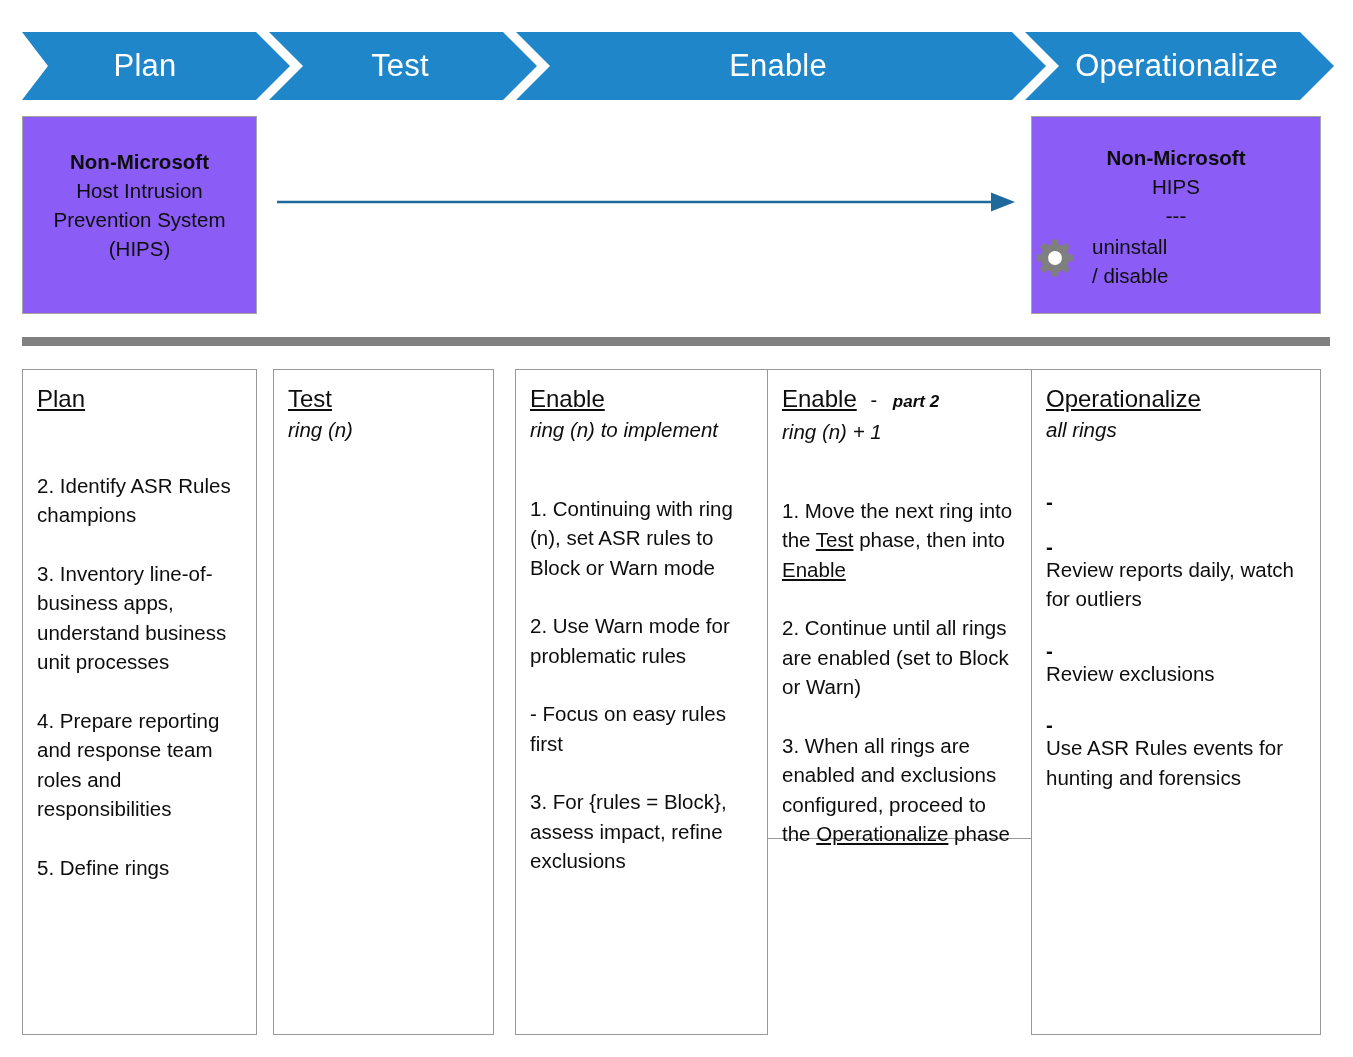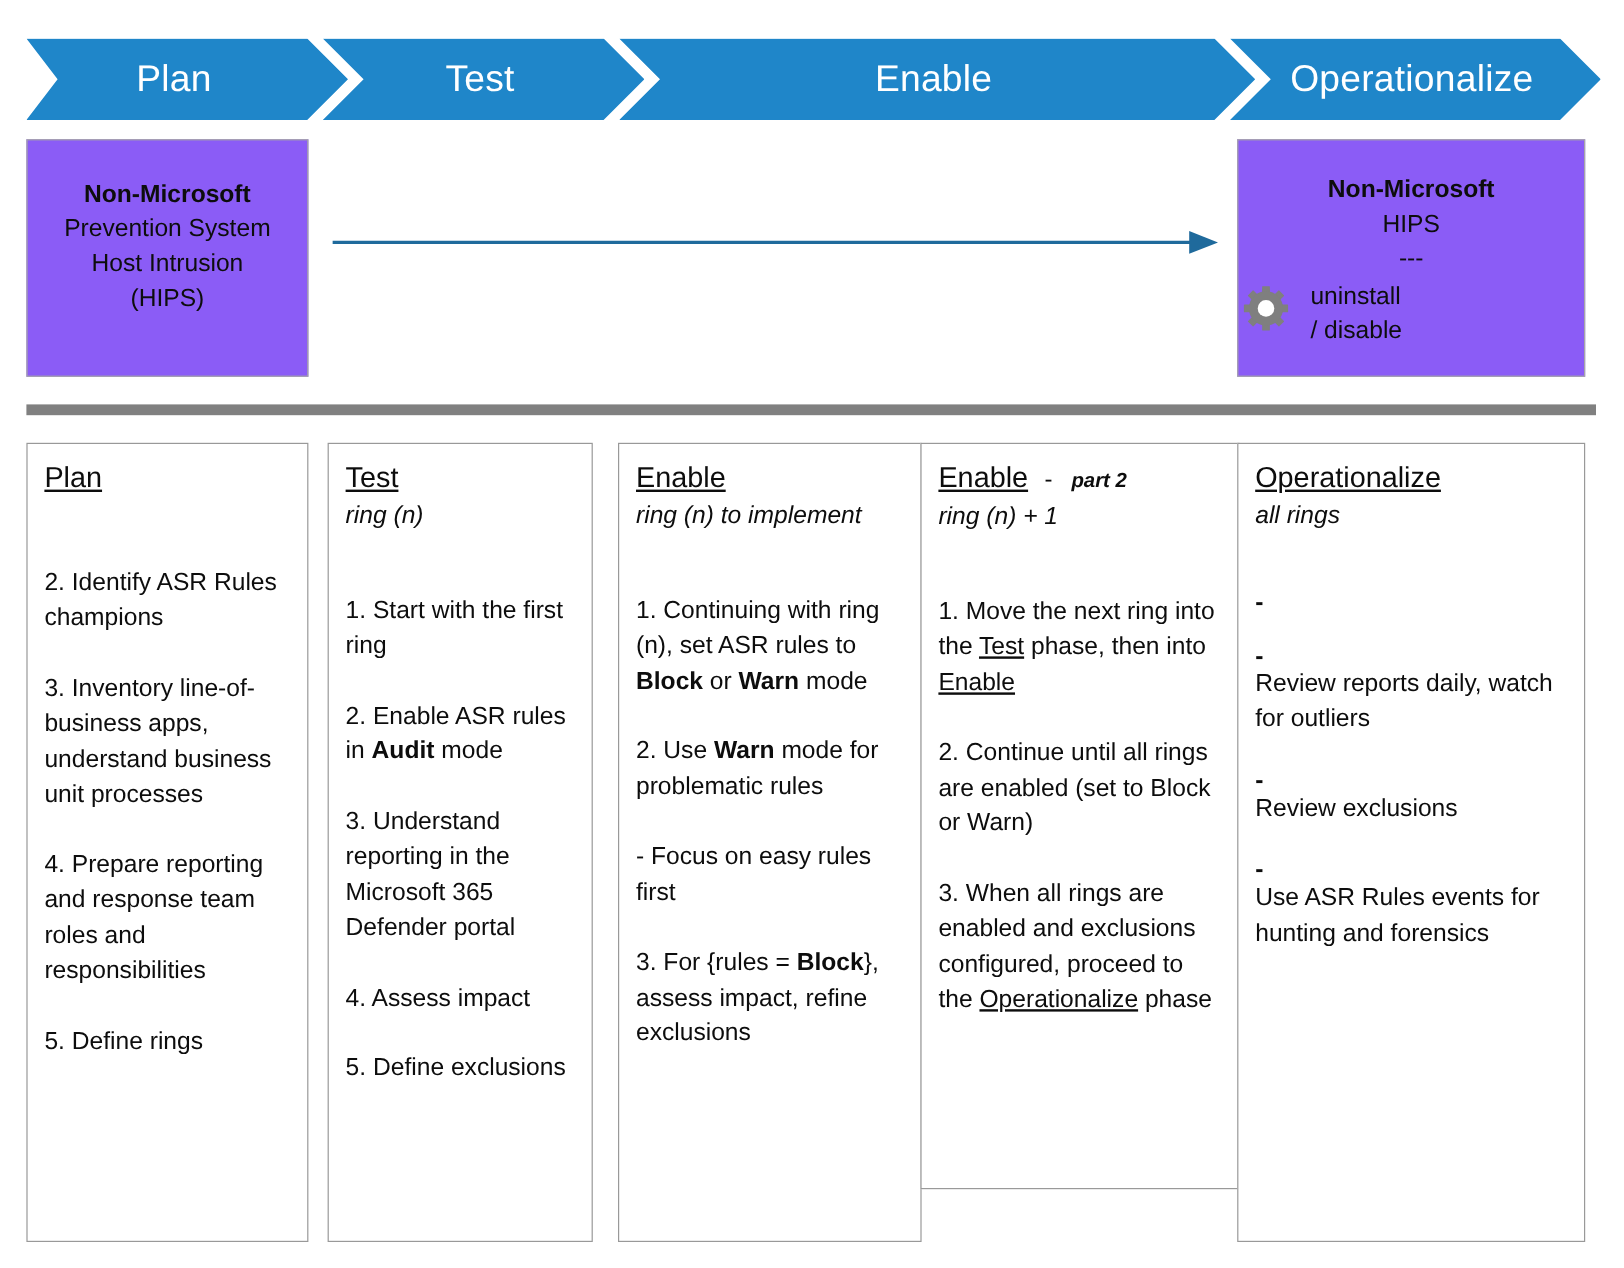--- a/index.html
+++ b/index.html
@@ -119,21 +119,21 @@
     border: 1px solid #999999;
     box-sizing: border-box;
     background: #ffffff;
     padding: 14px 14px 10px 14px;
     font-size: 20.5px;
     line-height: 29.5px;
   }
   #col-plan      { left: 22px;   width: 235px; height: 666px; }
   #col-test      { left: 273px;  width: 221px; height: 666px; }
   #col-enable    { left: 515px;  width: 253px; height: 666px; }
-  #col-enable2   { left: 767px;  width: 266px; height: 622px; }
+  #col-enable2   { left: 767px;  width: 266px; height: 470px; }
   #col-oper      { left: 1031px; width: 290px; height: 666px; }
 
   .col-title {
     font-size: 24px;
     text-decoration: underline;
     display: inline;
   }
   .col-title-suffix {
     font-size: 17px;
     font-style: italic;
@@ -147,21 +147,21 @@
   .col-sub {
     font-style: italic;
     font-size: 20.5px;
     line-height: 28px;
     margin-top: 1px;
   }
   .col-body { margin-top: 56px; }
   .col-body.tight { margin-top: 50px; }
   .item { margin: 0 0 29px 0; }
   .item:last-child { margin-bottom: 0; }
-  .item b { font-weight: bold; }
+  .item b { font-weight: normal; }
   .item u { text-decoration: underline; }
   .dash-item { margin: 0 0 29px 0; }
   .dash-item .d { display: block; line-height: 16px; font-weight: bold;}
 </style>
 </head>
 <body>
 
 <div class="banner">
   <div class="chev chev-first" style="left:0px; width:268px;">
     <span>Plan</span>
@@ -172,22 +172,22 @@
   <div class="chev chev-mid" style="left:494px; width:530px;">
     <span>Enable</span>
   </div>
   <div class="chev chev-last" style="left:1003px; width:309px;">
     <span>Operationalize</span>
   </div>
 </div>
 
 <div class="hips-box" id="hips-left">
   <span class="hips-strong">Non-Microsoft</span>
+  <span class="hips-line">Host Intrusion</span>
   <span class="hips-line">Prevention System</span>
-  <span class="hips-line">Host Intrusion</span>
   <span class="hips-line">(HIPS)</span>
 </div>
 
 <div class="arrow-wrap">
   <svg width="738" height="24" viewBox="0 0 738 24">
     <line x1="0" y1="12" x2="716" y2="12" stroke="#1F6A9C" stroke-width="2.6"></line>
     <polygon points="714,2.5 738,12 714,21.5" fill="#1F6A9C"></polygon>
   </svg>
 </div>
 
@@ -235,27 +235,20 @@
     <div class="item">4.  Prepare reporting and response team roles and responsibilities</div>
     <div class="item">5. Define rings</div>
   </div>
 </div>
 
 <div class="col" id="col-test">
   <div>
     <span class="col-title">Test</span>
   </div>
   <div class="col-sub">ring (n)</div>
-  <div class="col-body tight">
-    <div class="item">1. Start with the first ring</div>
-    <div class="item">2. Enable ASR rules in <b>Audit</b> mode</div>
-    <div class="item">3. Understand reporting in the Microsoft 365 Defender portal</div>
-    <div class="item">4. Assess impact</div>
-    <div class="item">5. Define exclusions</div>
-  </div>
 </div>
 
 <div class="col" id="col-enable">
   <div>
     <span class="col-title">Enable</span>
   </div>
   <div class="col-sub">ring (n) to implement</div>
   <div class="col-body tight">
     <div class="item">1. Continuing with ring (n), set ASR rules to <b>Block</b> or <b>Warn</b> mode</div>
     <div class="item">2. Use <b>Warn</b> mode for problematic rules</div>

